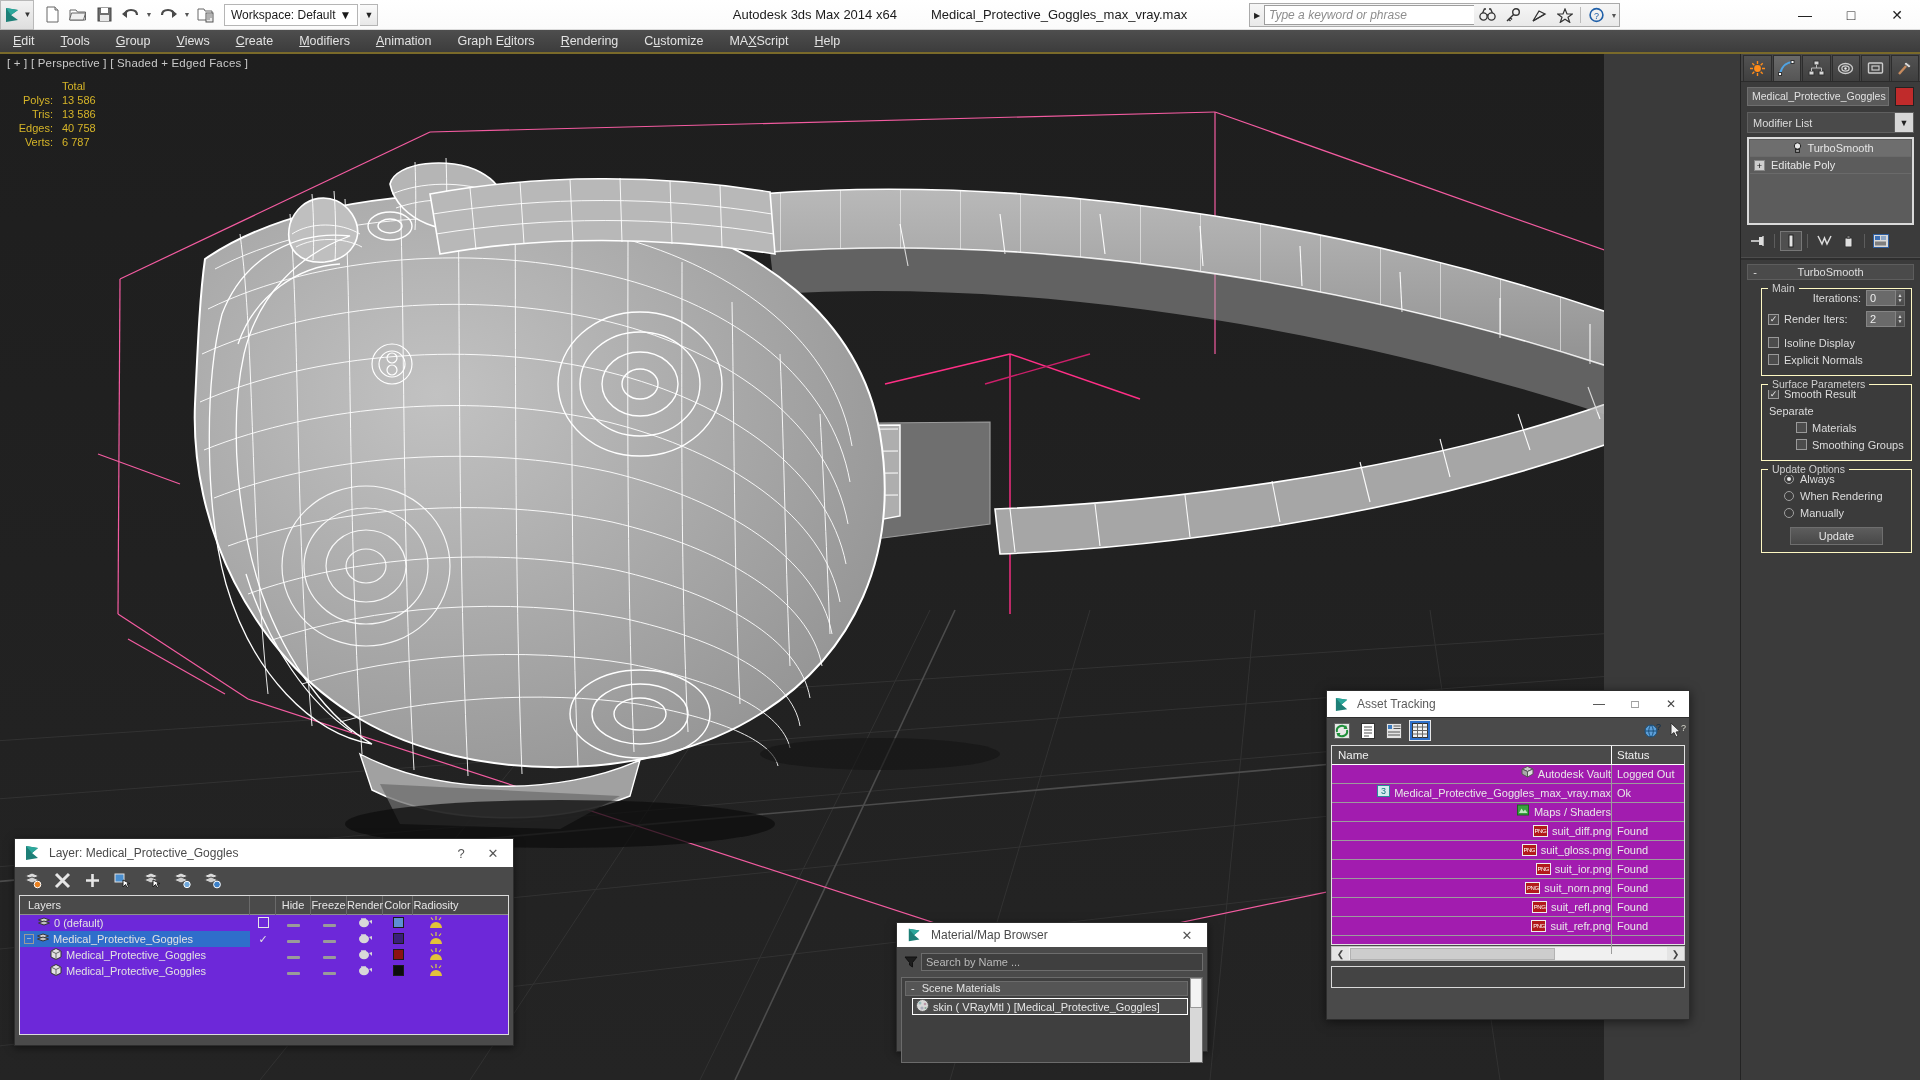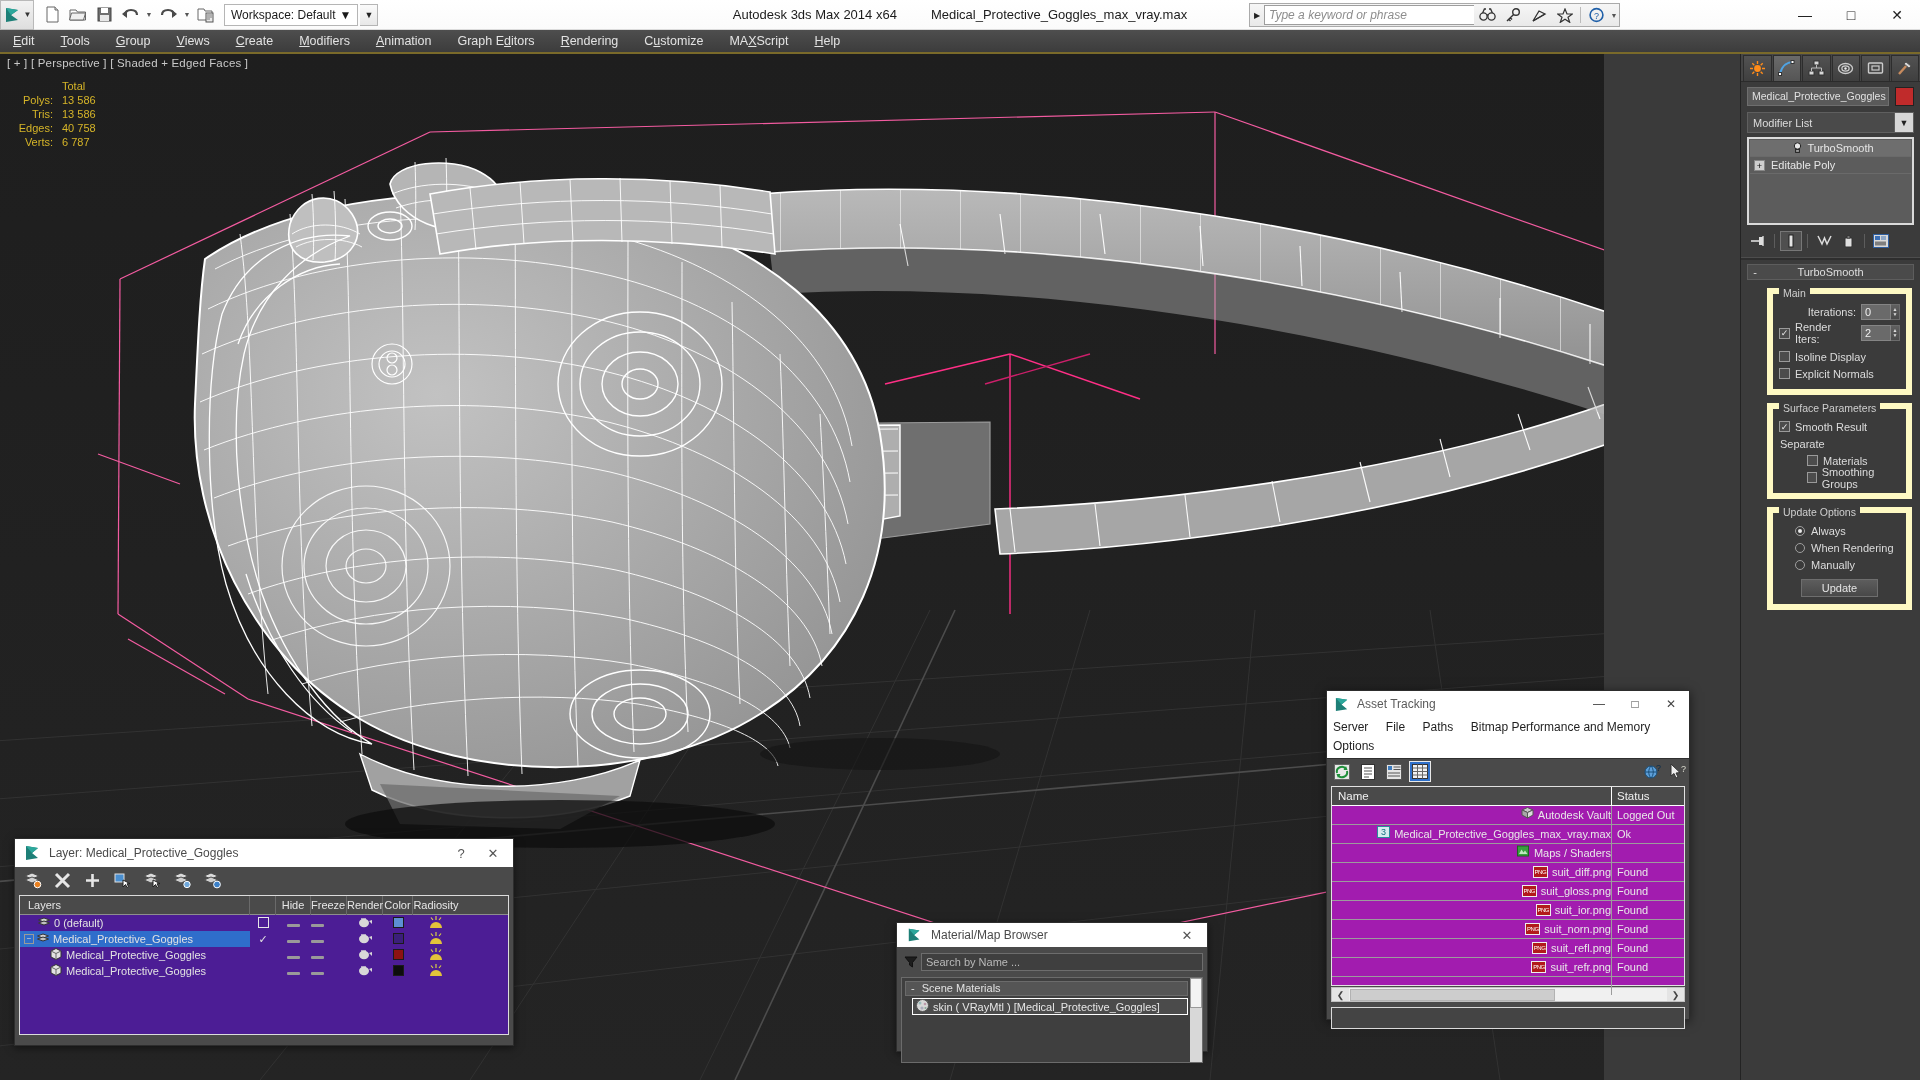--- a/index.html
+++ b/index.html
@@ -97,21 +97,21 @@
   .st-btn{ width:22px;height:20px; display:flex;align-items:center;justify-content:center; cursor:pointer;}
   .st-btn.on{ border:1px solid #777; background:#4f4f4f; }
   .st-sep{ width:1px;height:14px;background:#5d5d5d; margin:0 3px; }
   .cp-divider{ height:3px; background:#2e2e2e; margin:4px 0 0 0; border-top:1px solid #4d4d4d; }
 
   .roll{ margin:4px 6px 0 6px; }
   .roll-hdr{ height:16px; background:#4a4a4a; border:1px solid #5d5d5d;
              display:flex; align-items:center; font-size:11px; color:#dfdfdf; }
   .roll-hdr .mn{ width:14px; text-align:center; }
   .roll-hdr .tt{ flex:1; text-align:center; padding-right:14px; }
-  .group{ border:6px solid #fef9c3; margin:8px 2px 0 20px; padding:9px 6px 7px 6px; position:relative; }
+  .group{ border:1px solid #fef9c3; margin:8px 2px 0 14px; padding:0 6px 7px 6px; position:relative; }
   .group-title{ position:absolute; top:-7px; left:6px; background:#3b3b3b; padding:0 4px;
                 font-size:10.5px; color:#cfcfcf; }
   .row{ display:flex; align-items:center; height:18px; margin-bottom:3px; }
   .lbl-r{ flex:1; text-align:right; font-size:11px; color:#dcdcdc; padding-right:5px; }
   .spin{ display:flex; align-items:center; }
   .spin-in{ width:30px;height:16px; background:#6a6a6a; border:1px solid #858585;
             font-size:11px;color:#eee; padding-left:3px; line-height:14px; }
   .spin-ar{ width:9px;height:16px; background:linear-gradient(#606060,#4a4a4a); border:1px solid #6c6c6c;
             border-left:none; display:flex;flex-direction:column;align-items:center;justify-content:center; }
   .spin-ar i{ font-size:5px; color:#ddd; font-style:normal; line-height:5px; }
@@ -128,29 +128,29 @@
   
   #layerdlg{ position:absolute; left:14px; top:838px; width:500px; height:208px;
              background:#4a4a4a; border:1px solid #2d2d2d; box-shadow:0 2px 8px rgba(0,0,0,.5); }
   .dlg-title{ height:28px; background:#ffffff; display:flex; align-items:center; padding:0 4px; }
   .dlg-title .ico{ width:20px;height:20px; margin:0 6px 0 4px; display:flex;align-items:center;justify-content:center;}
   .dlg-title .txt{ flex:1; font-size:12px; color:#4a4a4a; }
   .dlg-title .b{ width:32px;height:26px;display:flex;align-items:center;justify-content:center;
                  font-size:13px;color:#555;cursor:pointer; }
   .lyr-toolbar{ height:26px; background:#4a4a4a; display:flex; align-items:center; padding-left:6px; gap:8px;}
   .lyr-tb{ width:22px;height:21px;display:flex;align-items:center;justify-content:center;cursor:pointer; }
-  .lyr-grid{ margin:2px 4px 4px 4px; border:1px solid #dcdcdc; background:#4c1d95; height:140px; }
+  .lyr-grid{ margin:2px 4px 4px 4px; border:1px solid #dcdcdc; background:#6d28d9; height:140px; }
   .lg-head{ height:19px; background:#4a4a4a; display:flex; align-items:center; border-bottom:1px solid #8e8e8e; }
   .lg-head div{ font-size:11px; color:#e6e6e6; border-right:1px solid #6a6a6a; height:19px; line-height:18px; }
   .lg-row{ height:16px; display:flex; align-items:center; font-size:11px; color:#e2e2e2; }
   .lg-row.sel .nm{ background:#2f6ecb; }
   .c-name{ width:230px; display:flex; align-items:center; height:16px; }
   .c-x{ width:26px; text-align:center; }
   .c-hide{ width:35px; text-align:center; }
-  .c-freeze{ width:36px; }
+  .c-freeze{ width:36px; text-align:center; }
   .c-render{ width:36px; text-align:center; }
   .c-color{ width:30px; text-align:center; }
   .c-rad{ width:46px; text-align:center; }
   .sw{ display:inline-block; width:11px;height:11px; border:1px solid #1b1b1b; }
   .dash{ display:inline-block; width:13px;height:3px; background:#9a9a9a; border-radius:1px;}
 
   
   #matbrowser{ position:absolute; left:896px; top:922px; width:312px; height:130px;
                background:#4a4a4a; border:1px solid #2d2d2d; box-shadow:0 2px 8px rgba(0,0,0,.5); }
   .mb-search{ height:22px; margin:4px 4px 0 4px; display:flex; align-items:center; }
@@ -970,28 +970,20 @@
       <svg width="17" height="17" viewBox="0 0 18 18">
           <path d="M2 2 L14 4 L8 9 L14 14 L2 16 Z" fill="#1d7f77"></path>
           <path d="M2 2 L14 4 L8 9 Z" fill="#2ca79b"></path>
         </svg>
     </span>
     <span class="txt">Asset Tracking</span>
     <span class="b">—</span>
     <span class="b">□</span>
     <span class="b">✕</span>
   </div>
-  <div class="at-menu">
-    <span>Server</span>
-    <span>File</span>
-    <span>Paths</span>
-    <span>Bitmap Performance and Memory</span>
-    <br>
-    <span>Options</span>
-  </div>
   <div class="at-tools">
     <span class="at-tb">
       <svg width="16" height="16" viewBox="0 0 16 16">
           <rect x="0.5" y="0.5" width="15" height="15" fill="#e8e8e8" stroke="#666"></rect>
           <path d="M3 9 A5 5 0 0 1 12 5" stroke="#1f8f3a" stroke-width="2" fill="none"></path>
           <path d="M12 2 L13.5 6 L9.5 6 Z" fill="#1f8f3a"></path>
           <path d="M13 7 A5 5 0 0 1 4 11" stroke="#1f8f3a" stroke-width="2" fill="none"></path>
           <path d="M4 14 L2.5 10 L6.5 10 Z" fill="#1f8f3a"></path>
         </svg>
     </span>

